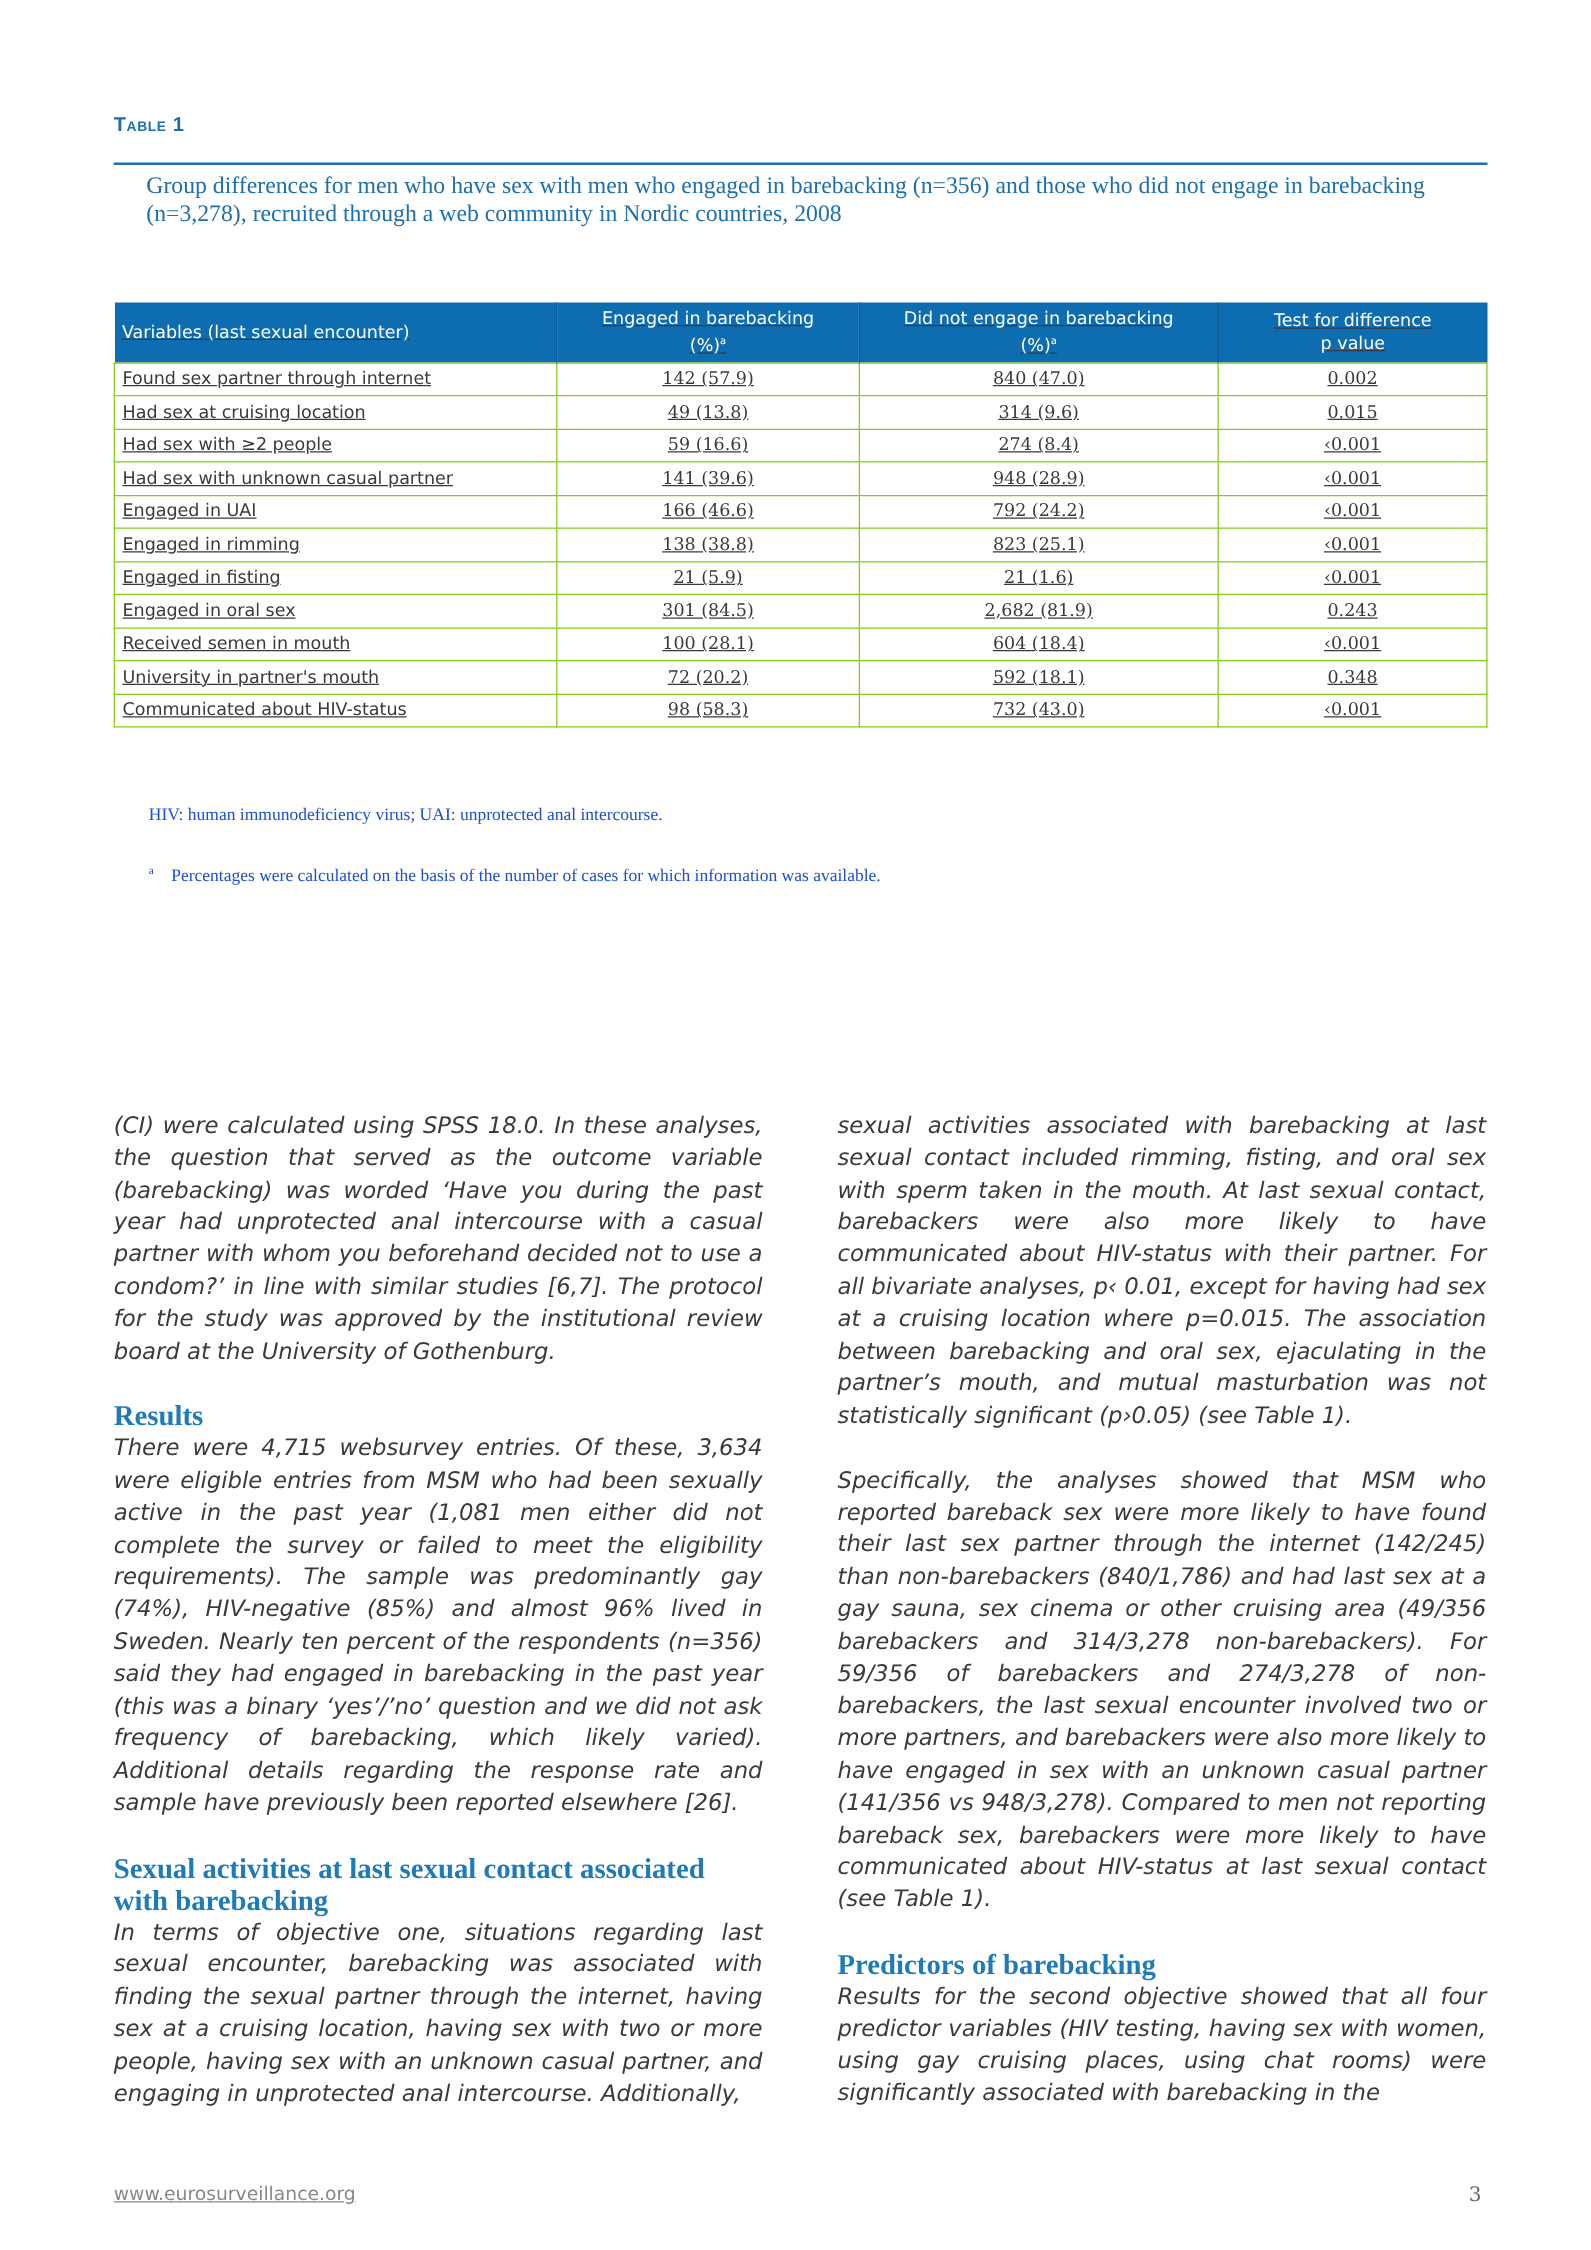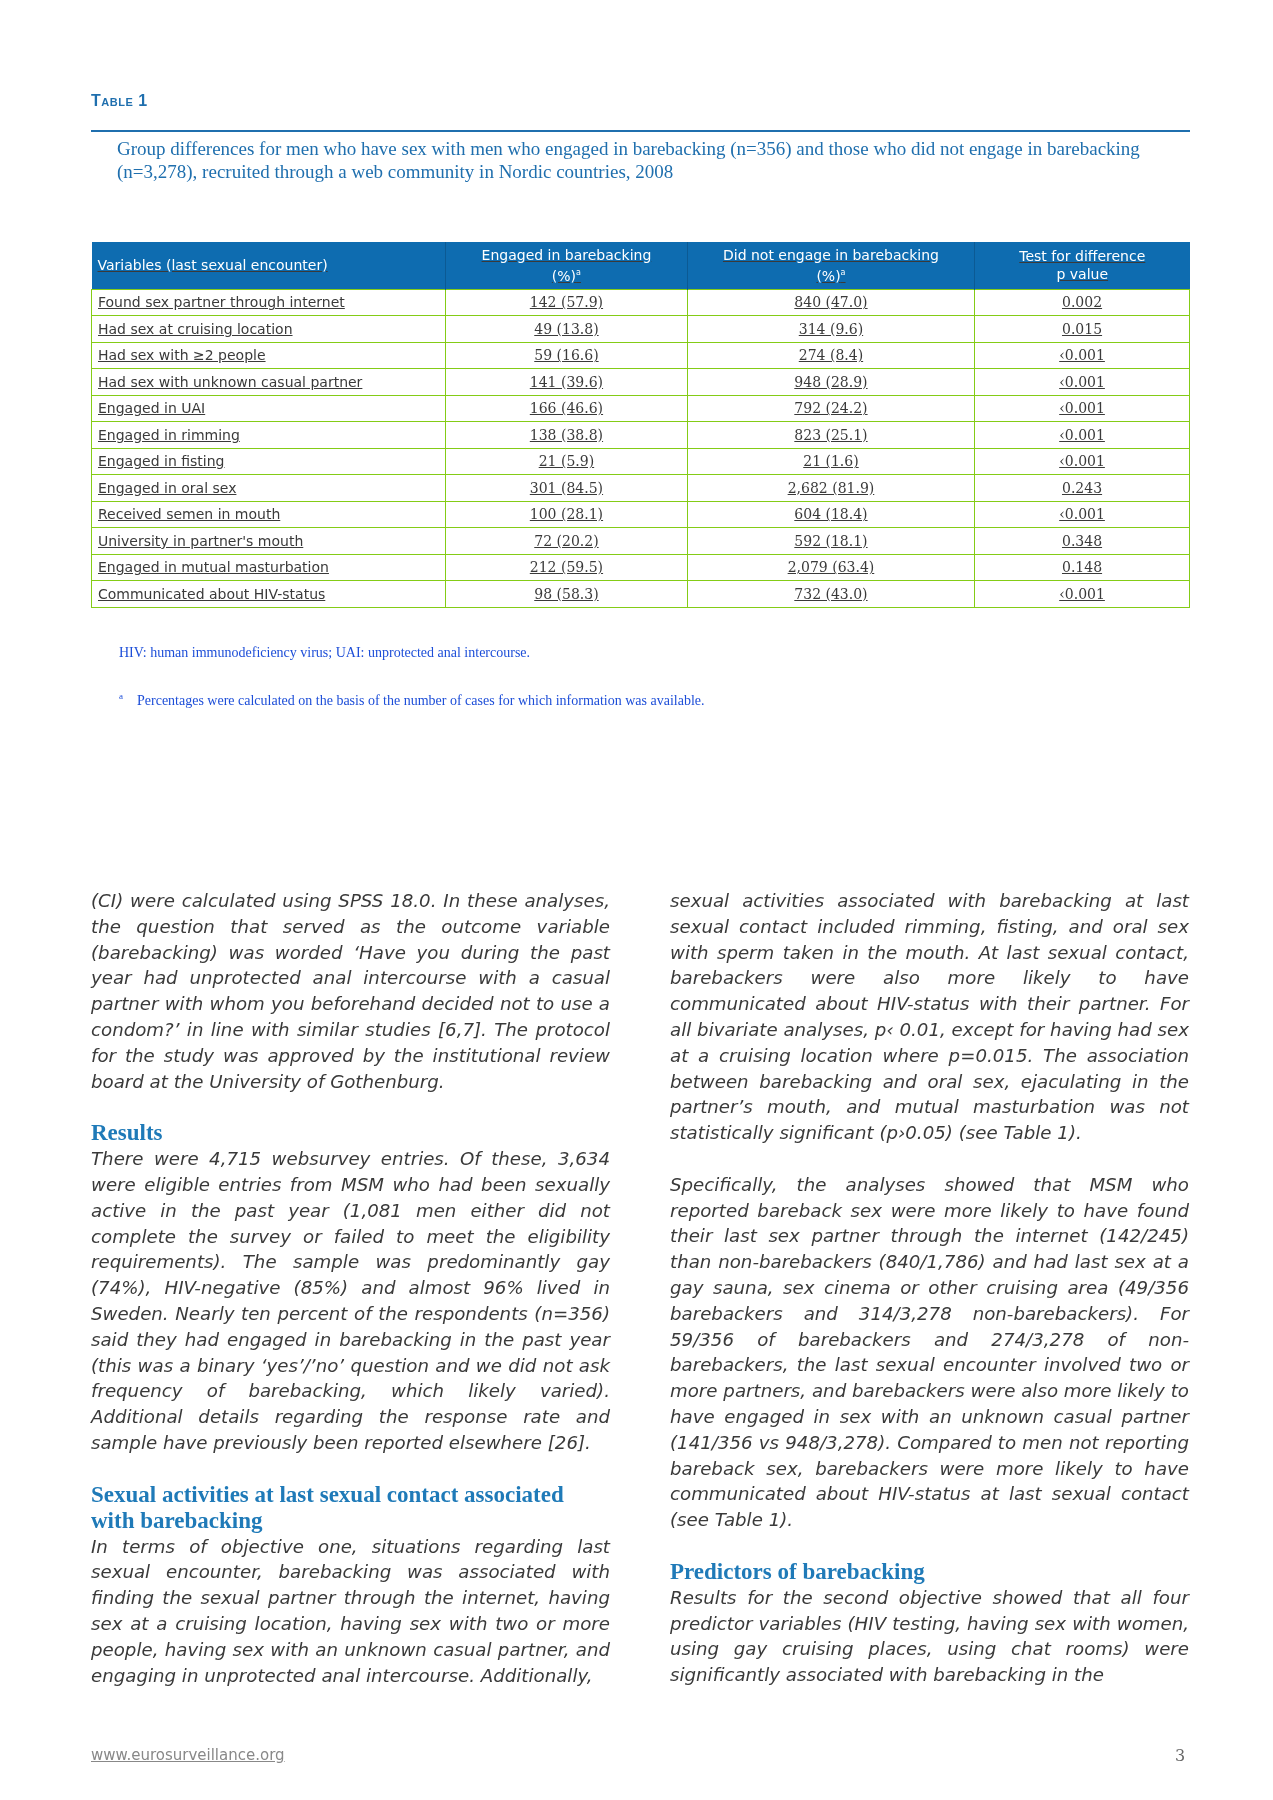--- a/index.html
+++ b/index.html
@@ -124,26 +124,20 @@
         <td>604 (18.4)</td>
         <td>‹0.001</td>
       </tr>
       <tr>
         <td>University in partner's mouth</td>
         <td>72 (20.2)</td>
         <td>592 (18.1)</td>
         <td>0.348</td>
       </tr>
       <tr>
-        <td>Engaged in mutual masturbation</td>
-        <td>212 (59.5)</td>
-        <td>2,079 (63.4)</td>
-        <td>0.148</td>
-      </tr>
-      <tr>
         <td>Communicated about HIV-status</td>
         <td>98 (58.3)</td>
         <td>732 (43.0)</td>
         <td>‹0.001</td>
       </tr>
     </tbody>
 </table>
 
 <div class="abs footnote" style="top:645px">HIV: human immunodeficiency virus; UAI: unprotected anal intercourse.</div>
 <div class="abs footnote" style="top:691px"><sup>a</sup><span>Percentages were calculated on the basis of the number of cases for which information was available.</span></div>

